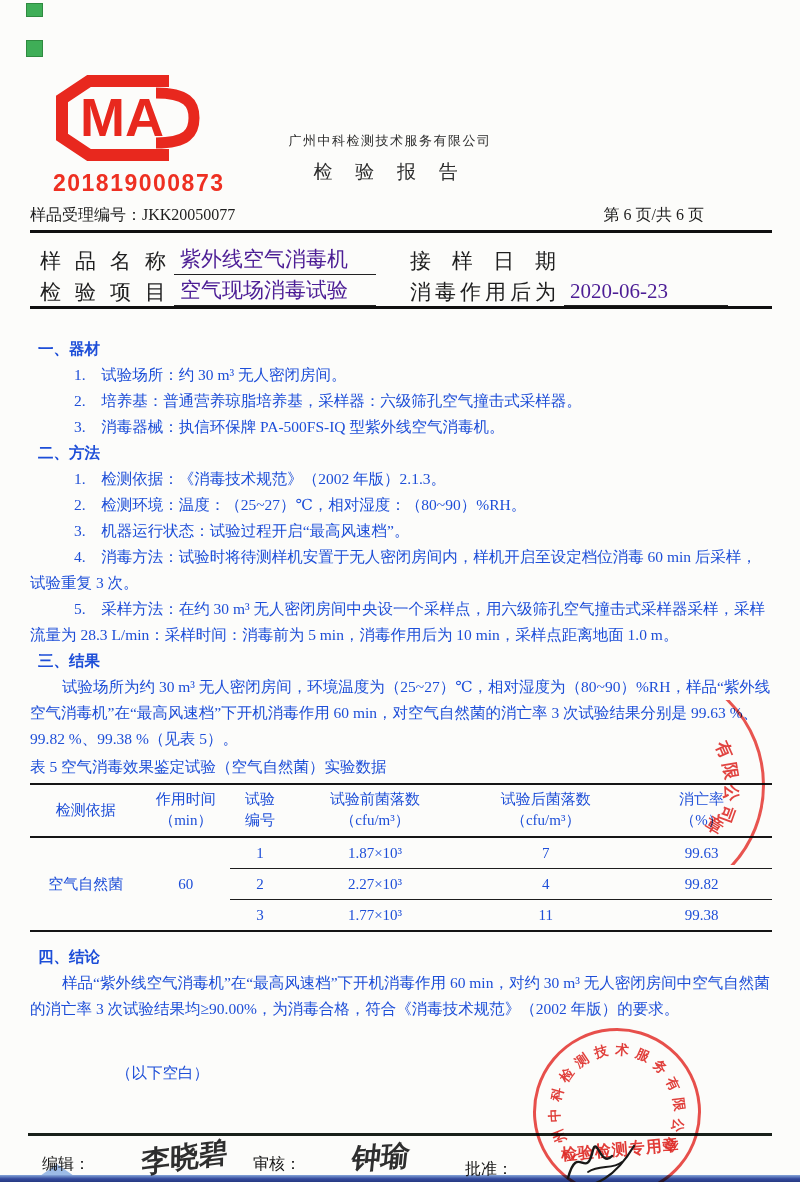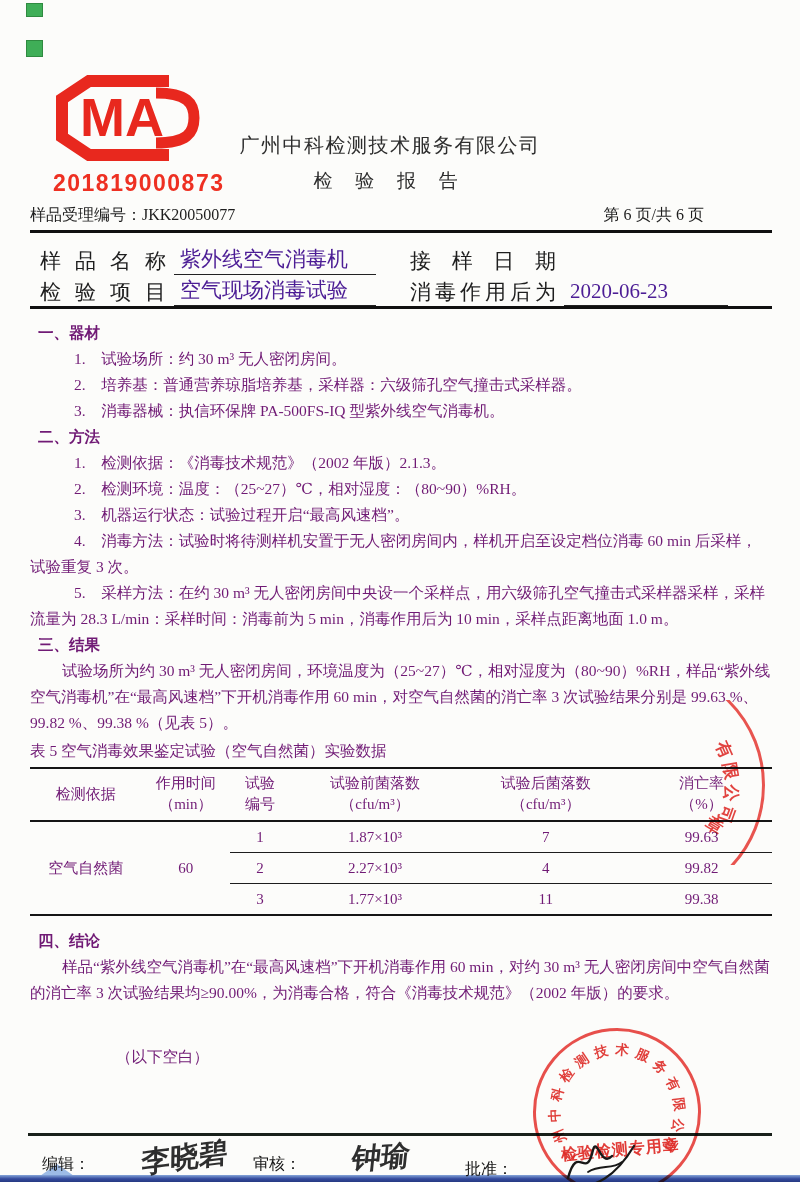--- a/index.html
+++ b/index.html
@@ -18,41 +18,41 @@
     background:linear-gradient(#86a6da,#33499c 55%,#263a82);}
   .corner-tri{position:absolute;bottom:6px;left:40px;width:0;height:0;
     border-left:17px solid transparent;border-right:17px solid transparent;
     border-bottom:12px solid #9dbbe6;}
   
   .cma{position:absolute;left:53px;top:74px;width:160px;}
   .cma-no{margin-top:4px;font-family:"Liberation Sans",sans-serif;font-weight:700;
     font-size:23px;letter-spacing:1.5px;color:#ee3022;}
   
   .titles{position:absolute;left:205px;top:132px;width:370px;text-align:center;}
-  .company{font-size:20px;letter-spacing:1.5px;color:#2d2d2d;}
+  .company{font-size:13px;letter-spacing:1.5px;color:#2d2d2d;}
   .report-title{margin-top:9px;font-size:19px;letter-spacing:9px;color:#2d2d2d;}
   
   .receipt-row{position:absolute;left:30px;right:30px;top:205px;display:flex;
     justify-content:space-between;font-size:16px;color:#1e1e1e;}
   .page-ind{padding-right:66px;}
   .rule{position:absolute;left:30px;right:28px;background:#101010;height:3px;}
   .rule-1{top:230px;}
   .rule-2{top:306px;}
   
   .fields{position:absolute;left:30px;right:30px;top:244px;font-size:21px;}
   .frow{display:flex;align-items:flex-end;height:31px;}
   .flabel{width:126px;text-align-last:justify;text-align:justify;padding-left:10px;color:#1e1e1e;}
   .fvalue{border-bottom:1.5px solid #222;padding:0 4px 1px 6px;white-space:nowrap;color:#4c1d95;}
   .lval{width:192px;margin-left:8px;}
   .rlabel{width:146px;margin-left:24px;}
   .rval{flex:1;margin-left:8px;}
   .r2{margin-right:42px;}
   
-  .content{position:absolute;left:30px;width:742px;top:320px;
-    font-size:15.5px;line-height:26px;color:#701a75;}
+  .content{position:absolute;left:30px;width:742px;top:336px;
+    font-size:15.5px;line-height:26px;color:#1d4ed8;}
   .sec-title{font-weight:700;padding-left:8px;}
   p.item{margin:0;text-indent:44px;}
   p.para{margin:0;text-indent:32px;}
   .tbl-title{text-align:left;margin-top:2px;}
   table.t5{width:100%;border-collapse:collapse;margin-top:3px;
     border-top:2.5px solid #151515;border-bottom:2.5px solid #151515;font-size:15px;}
   table.t5 th{font-weight:400;line-height:21px;padding:4px 2px 5px;
     border-bottom:2.5px solid #151515;}
   table.t5 td{text-align:center;height:30px;padding:0 2px;}
   td.sep{border-bottom:1.5px solid #1d1d1d;}

